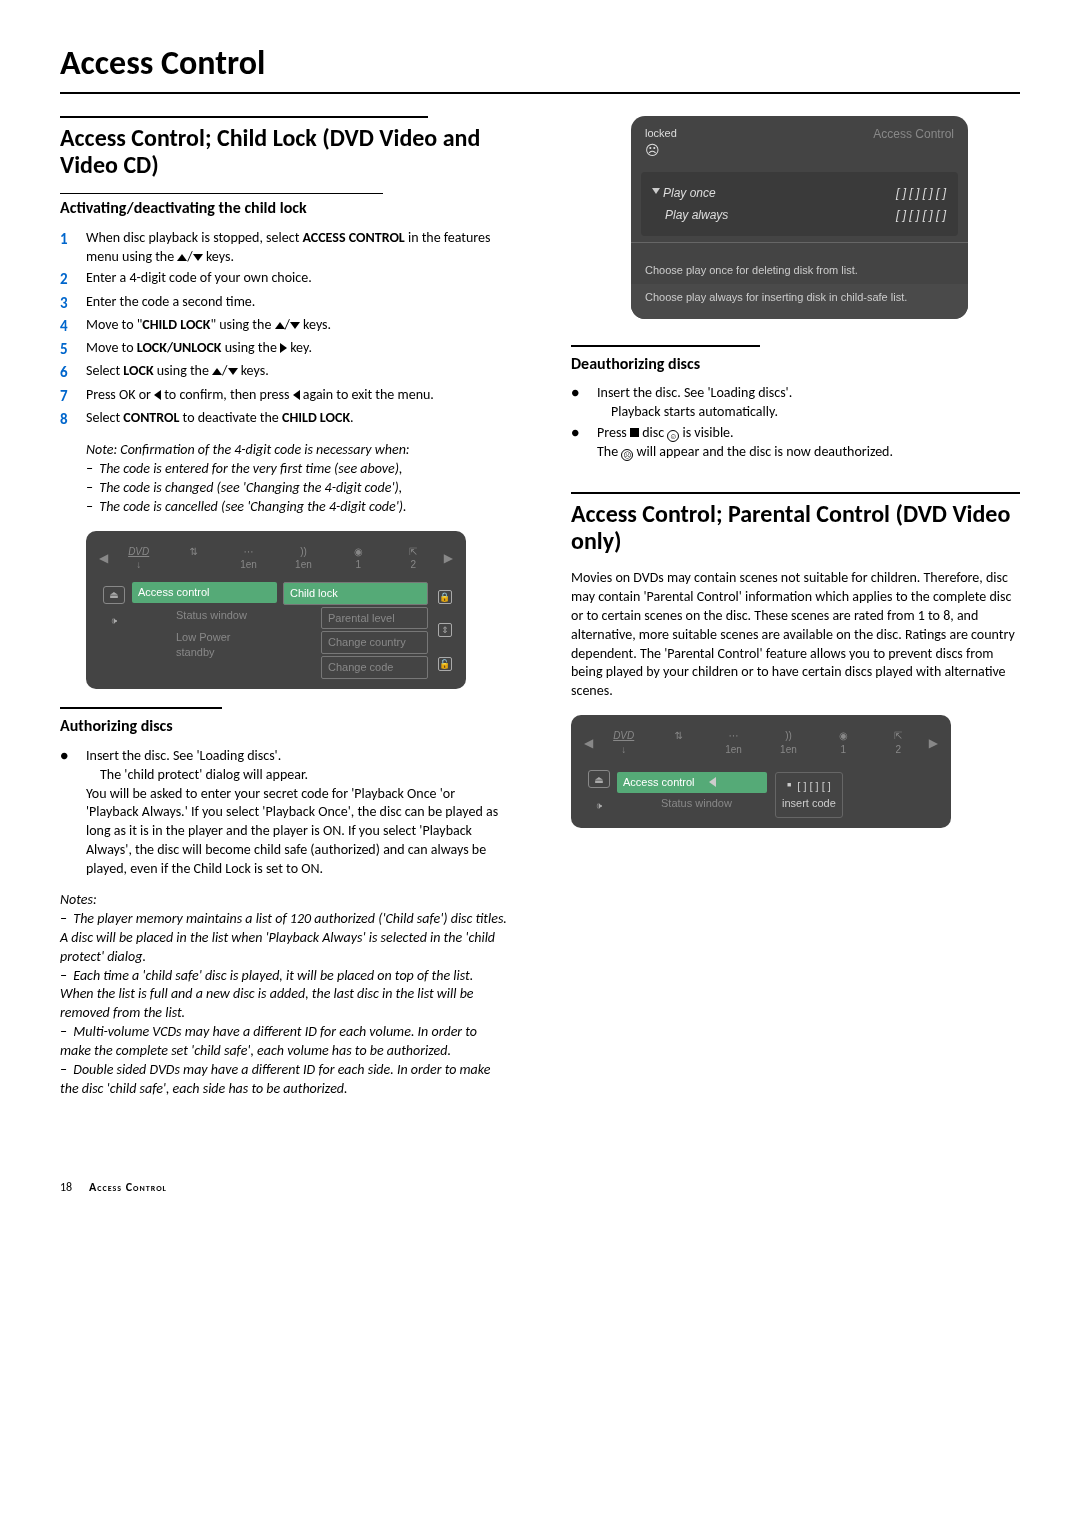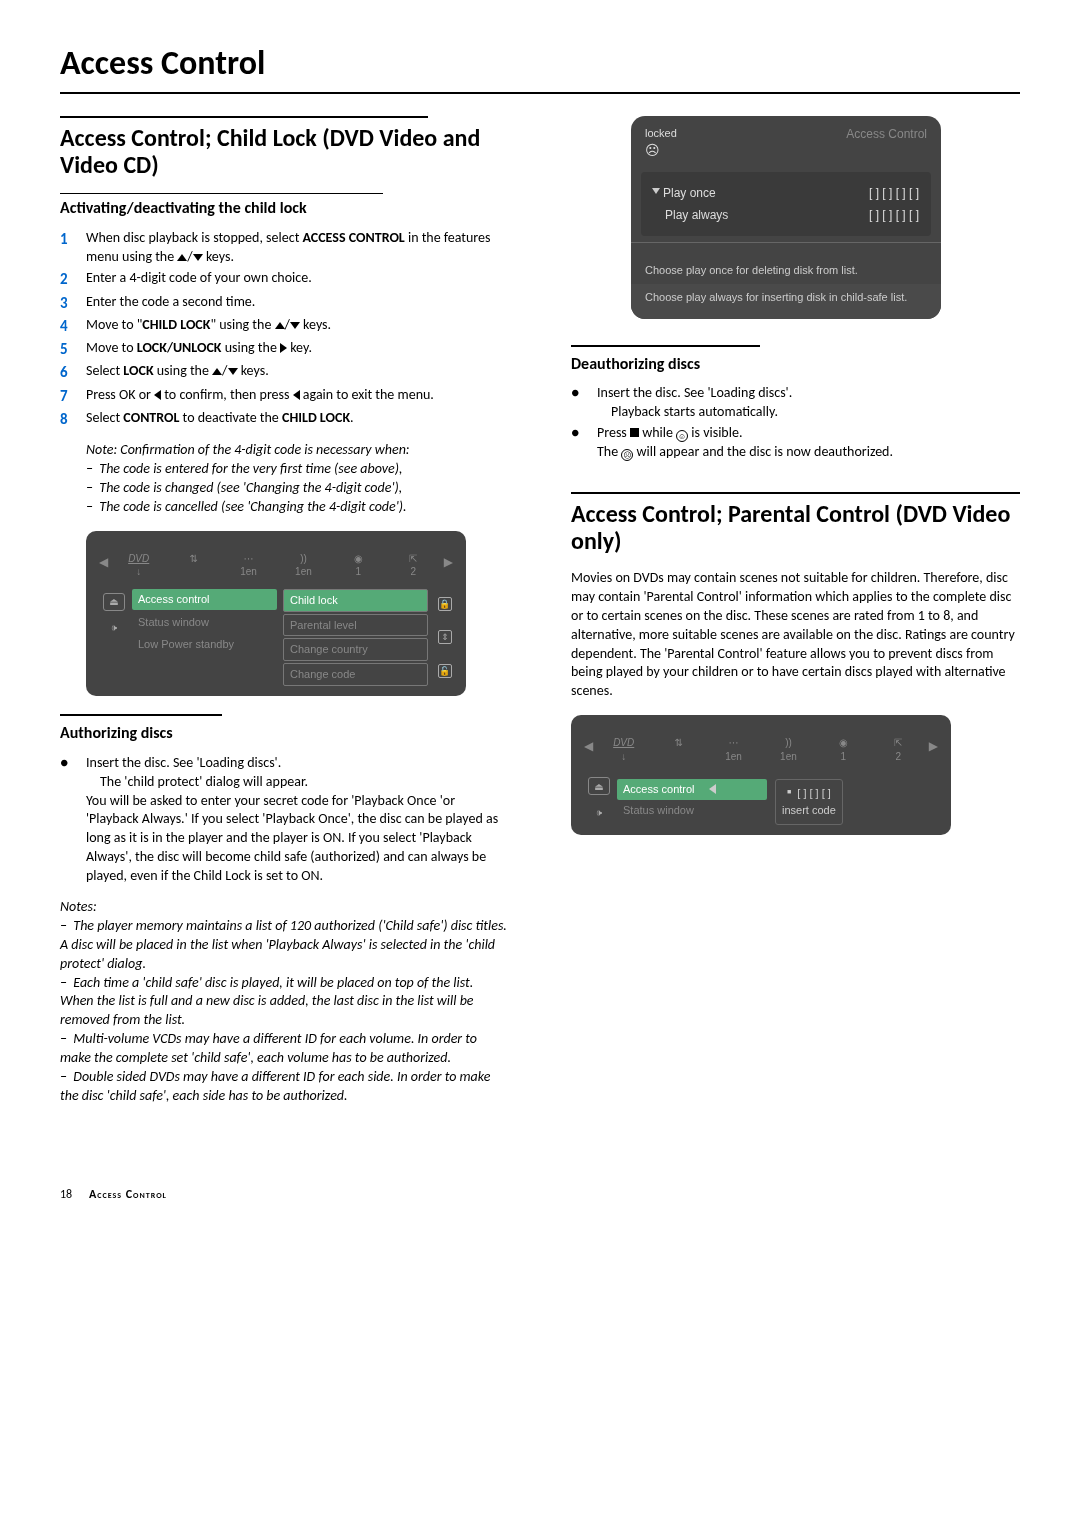--- a/index.html
+++ b/index.html
@@ -32,43 +32,43 @@
     
     
     .shot { background: #444; border-radius: 10px; padding: 10px; width: 380px; color: #ddd; font-family: Arial, sans-serif; font-size: 12px; }
     .shot-body { display: flex; margin-top: 6px; }
     .shot-side { width: 36px; display: flex; flex-direction: column; gap: 8px; padding: 4px 0; align-items: center; }
     .shot-side .sicon { width: 22px; height: 18px; border: 1px solid #888; border-radius: 3px; display: flex; align-items: center; justify-content: center; font-size: 10px; color: #aaa; }
     .shot-main { flex: 1; display: flex; gap: 6px; }
     .shot-col { flex: 1; display: flex; flex-direction: column; gap: 2px; }
     .shot-row { padding: 3px 6px; border-radius: 2px; font-size: 11px; }
     .shot-row.active { background: #5a7; color: #fff; }
-    .shot-row.dim { color: #888; }
+    .shot-row.dim { color: #888; margin-left: 38px; }
     .shot-row.box { border: 1px solid #777; }
     .shot-endcol { width: 22px; display: flex; flex-direction: column; gap: 2px; align-items: center; justify-content: space-around; }
     .lock-i { width: 14px; height: 14px; border: 1px solid #aaa; border-radius: 2px; font-size: 9px; text-align: center; color: #aaa; }
     
-    .dialog { background: #444; border-radius: 14px; width: 310px; color: #ddd; font-family: Arial, sans-serif; font-size: 12px; overflow: hidden; margin-left: 60px; margin-bottom: 26px; }
+    .dialog { background: #444; border-radius: 14px; width: 337px; color: #ddd; font-family: Arial, sans-serif; font-size: 12px; overflow: hidden; margin-left: 60px; margin-bottom: 26px; }
     .dialog-hdr { display: flex; justify-content: space-between; padding: 10px 14px 6px; }
     .dialog-hdr .l { font-size: 11px; }
     .dialog-hdr .r { color: #888; font-size: 12px; }
-    .dialog-opts { background: #3a3a3a; margin: 6px 10px; border-radius: 4px; padding: 10px 12px; }
+    .dialog-opts { background: #3a3a3a; margin: 6px 10px; border-radius: 4px; padding: 10px 12px; font-style: italic; }
     .dialog-opt { display: flex; justify-content: space-between; padding: 3px 0; }
     .dialog-msg { padding: 20px 14px 6px; font-size: 11px; color: #ccc; border-top: 1px solid #666; }
     .dialog-msg2 { padding: 6px 14px 14px; font-size: 11px; color: #ccc; background: #4a4a4a; }
     .tri { display: inline-block; width: 0; height: 0; border-top: 4px solid transparent; border-bottom: 4px solid transparent; border-left: 6px solid #ccc; margin-right: 4px; transform: rotate(90deg); vertical-align: 2px; }
     
     .arrow-r { display: inline-block; width: 0; height: 0; border-top: 5px solid transparent; border-bottom: 5px solid transparent; border-left: 7px solid #000; vertical-align: -1px; }
     .arrow-l { display: inline-block; width: 0; height: 0; border-top: 5px solid transparent; border-bottom: 5px solid transparent; border-right: 7px solid #000; vertical-align: -1px; }
     .arrow-u { display: inline-block; width: 0; height: 0; border-left: 5px solid transparent; border-right: 5px solid transparent; border-bottom: 7px solid #000; vertical-align: 0px; }
     .arrow-d { display: inline-block; width: 0; height: 0; border-left: 5px solid transparent; border-right: 5px solid transparent; border-top: 7px solid #000; vertical-align: 0px; }
     .stop-sq { display: inline-block; width: 9px; height: 9px; background: #000; vertical-align: 0px; }
     .face { display: inline-block; width: 12px; height: 12px; border: 1px solid #000; border-radius: 50%; font-size: 8px; text-align: center; line-height: 11px; vertical-align: -2px; }
     .minitabs { display: flex; align-items: center; }
-    .minitab { flex: 1; text-align: center; padding: 4px 2px; color: #888; font-size: 10px; margin-top: 7px; }
+    .minitab { flex: 1; text-align: center; padding: 4px 2px; color: #888; font-size: 10px; }
     .mini-arr { color: #888; font-size: 12px; padding: 0 3px; }
     
     .shot2 .shot-main2 { display: flex; gap: 8px; margin-top: 6px; }
     .shot2 .left2 { width: 150px; }
     .shot2 .right2 { flex: 1; border: 1px solid #666; border-radius: 3px; padding: 6px; font-size: 11px; color: #ccc; }
     .shot2 .arrbox { display: inline-block; width: 0; height: 0; border-top: 5px solid transparent; border-bottom: 5px solid transparent; border-right: 7px solid #ccc; vertical-align: -1px; margin-left: 14px; }
   </style>
 </head>
 <body>
 
@@ -216,21 +216,21 @@
       <li>
           <span class="dot">●</span>
           <span class="txt">
         <span>Insert the disc. See 'Loading discs'.</span><br>
         <span style="padding-left:14px; display:inline-block">Playback starts automatically.</span>
       </span>
         </li>
       <li>
           <span class="dot">●</span>
           <span class="txt">
-        <span>Press </span><span class="stop-sq"></span><span> while </span><span class="face">☺</span><span> is visible.</span><br>
+        <span>Press </span><span class="stop-sq"></span><span> disc </span><span class="face">☺</span><span> is visible.</span><br>
         <span>The </span><span class="face">☹</span><span> will appear and the disc is now deauthorized.</span>
       </span>
         </li>
     </ul>
 
     <div style="height:18px"></div>
     <div class="sec-rule" style="width:100%"></div>
     <div class="h2">Access Control; Parental Control (DVD Video only)</div>
 
     <div style="margin-bottom:14px">Movies on DVDs may contain scenes not suitable for children. Therefore, disc may contain 'Parental Control' information which applies to the complete disc or to certain scenes on the disc. These scenes are rated from 1 to 8, and alternative, more suitable scenes are available on the disc. Ratings are country dependent. The 'Parental Control' feature allows you to prevent discs from being played by your children or to have certain discs played with alternative scenes.</div>

